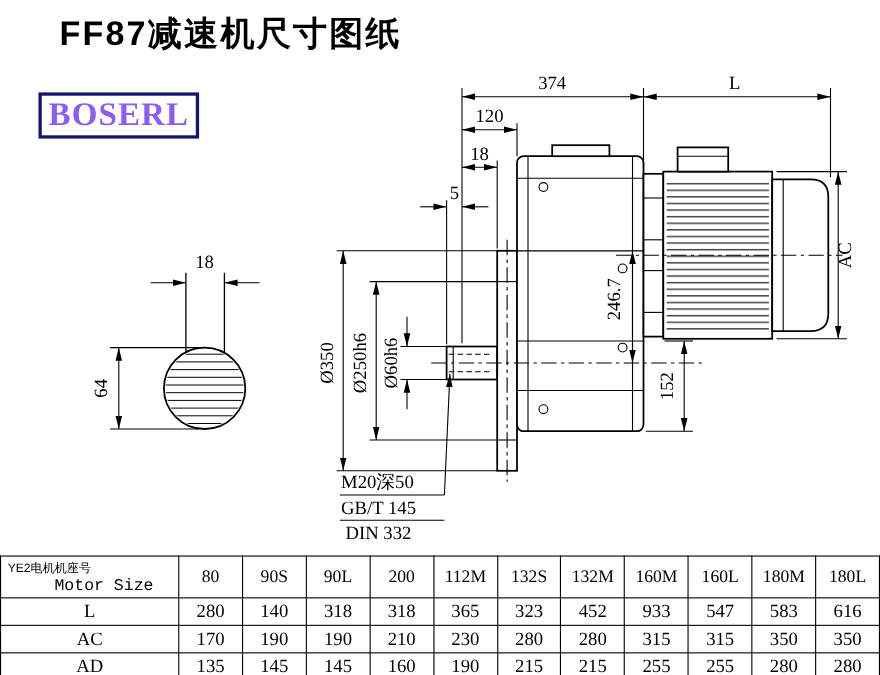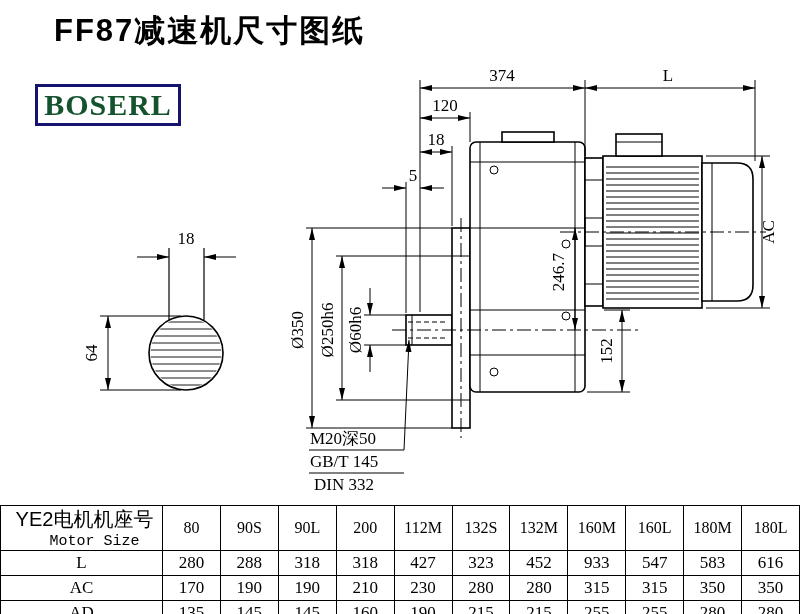--- a/index.html
+++ b/index.html
@@ -4,37 +4,37 @@
 <style>
   * { margin:0; padding:0; box-sizing:border-box; }
   html,body { background:#fff; }
   .page { position:relative; width:800px; height:614px; background:#fff; overflow:hidden;
           font-family:"Liberation Sans", sans-serif; }
   .title { position:absolute; left:54px; top:10px; font-size:31px; font-weight:700;
            color:#000; letter-spacing:2px; font-family:"Liberation Sans", sans-serif; }
   .brand-box { position:absolute; left:35px; top:84px; width:146px; height:42px;
                border:3px solid #14146e; display:flex; align-items:center; justify-content:center; background:#fff; }
   .brand-box span { font-family:"Liberation Serif", serif; font-weight:700; font-size:30px;
-                    color:#14532d; letter-spacing:1px; }
+                    color:#8b5cf6; letter-spacing:1px; }
   svg.drawing { position:absolute; left:0; top:0; }
   .olw { fill:#fff;  stroke:#000; stroke-width:1.6; }
   .tl  { stroke:#000; stroke-width:1; fill:none; }
   .t12 { stroke:#000; stroke-width:1.2; fill:none; }
   .cl  { stroke:#000; stroke-width:1; stroke-dasharray:14 4 3 4; fill:none; }
   .dash{ stroke:#000; stroke-width:1; stroke-dasharray:5 3; fill:none; }
   .hl  { stroke:#000; stroke-width:0.9; }
   text.d { font-family:"Liberation Serif", serif; font-size:17px; fill:#000; }
   .size-table { position:absolute; left:0; top:505px; width:800px; border-collapse:collapse;
                 table-layout:fixed; font-family:"Liberation Serif", serif; background:#fff; }
   .size-table th, .size-table td { border:1px solid #000; text-align:center; vertical-align:middle;
                 font-weight:400; padding:0; color:#000; }
   .size-table col.first { width:162px; }
   .hrow th { height:38px; font-size:16px; }
   .size-table td { height:25px; font-size:17px; }
-  .c0 .cn { font-size:20px; text-align:center; padding-left:6px; font-family:"Liberation Sans", sans-serif; }
+  .c0 .cn { font-size:11px; text-align:left; padding-left:6px; font-family:"Liberation Sans", sans-serif; }
   .c0 .en { font-size:15px; text-align:center; padding-left:26px; font-family:"Liberation Mono", monospace; }
 </style>
 </head>
 <body>
 
 <div class="page">
 
   <div class="title">FF87减速机尺寸图纸</div>
 
   <div class="brand-box">
@@ -248,24 +248,24 @@
       <th>132S</th>
       <th>132M</th>
       <th>160M</th>
       <th>160L</th>
       <th>180M</th>
       <th>180L</th>
     </tr>
     <tr>
       <td class="c0">L</td>
       <td>280</td>
-      <td>288</td>
+      <td>140</td>
       <td>318</td>
       <td>318</td>
-      <td>427</td>
+      <td>365</td>
       <td>323</td>
       <td>452</td>
       <td>933</td>
       <td>547</td>
       <td>583</td>
       <td>616</td>
     </tr>
     <tr>
       <td class="c0">AC</td>
       <td>170</td>

